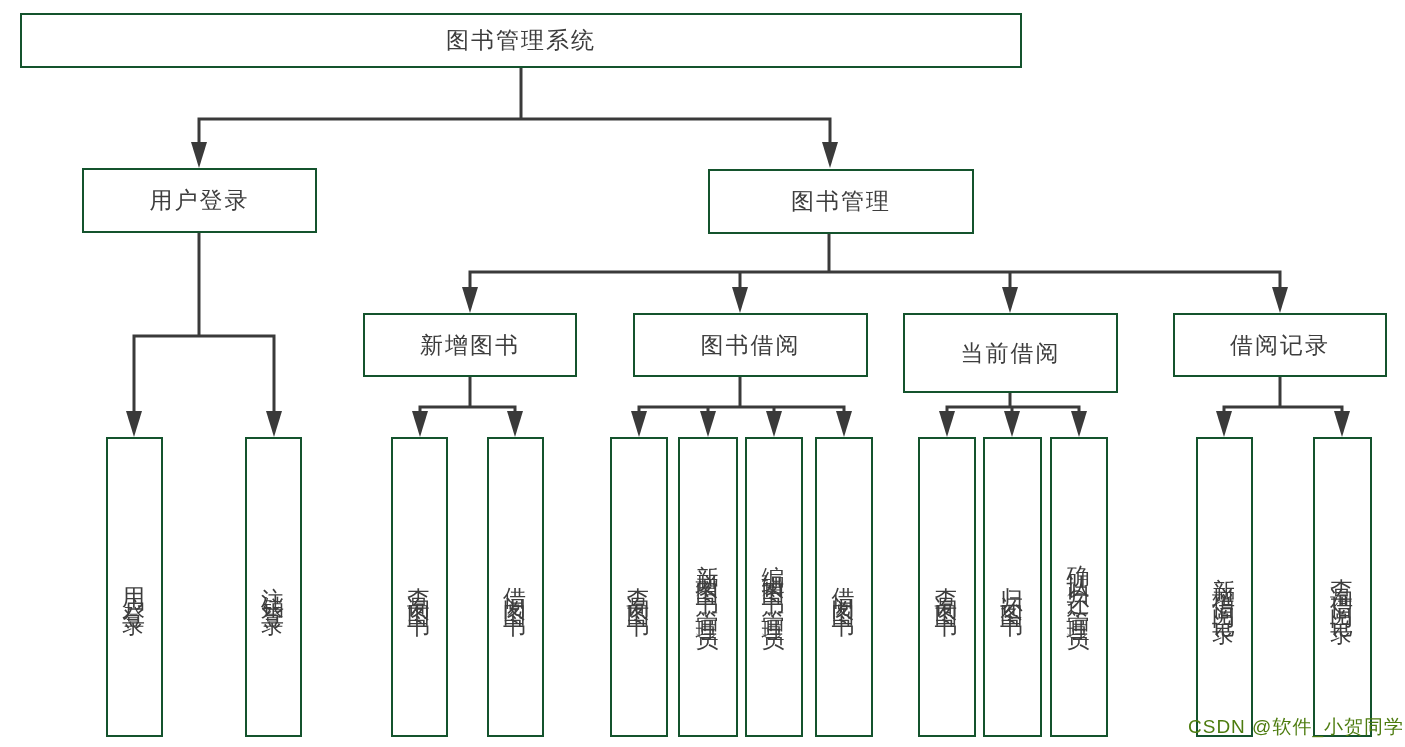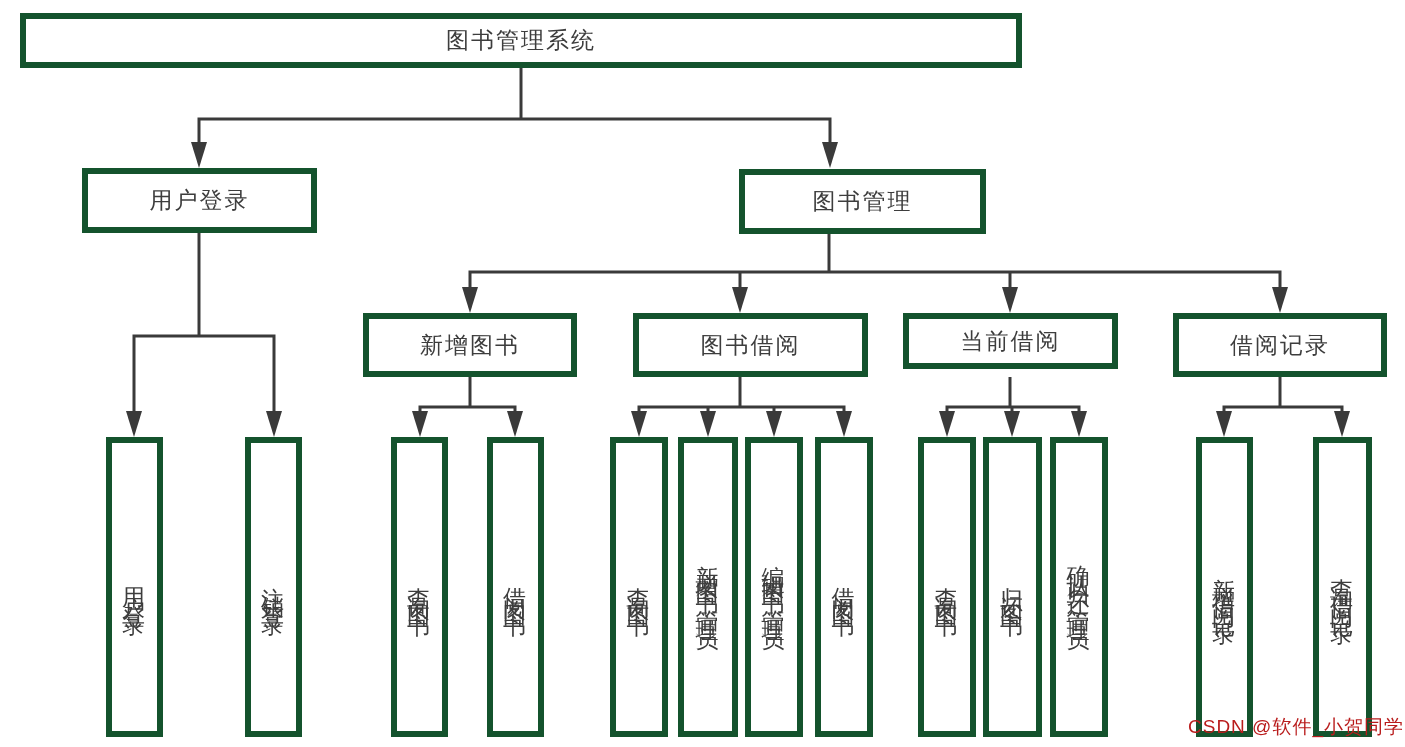--- a/index.html
+++ b/index.html
@@ -8,21 +8,21 @@
     width: 1405px;
     height: 747px;
     background: #ffffff;
     font-family: "Liberation Sans", "DejaVu Sans", sans-serif;
     overflow: hidden;
   }
   #wires { position: absolute; left: 0; top: 0; pointer-events: none; }
   .node {
     position: absolute;
     box-sizing: border-box;
-    border: 6px solid #14532d;
+    border: 2px solid #14532d;
     background: #ffffff;
     color: #3d3d3d;
     display: flex;
     align-items: center;
     justify-content: center;
     font-size: 23px;
     letter-spacing: 2px;
     white-space: nowrap;
   }
   .node.v {
@@ -30,21 +30,21 @@
     text-orientation: mixed;
     letter-spacing: 9px;
     font-size: 23px;
   }
   #watermark {
     position: absolute;
     left: 1188px;
     top: 714px;
     font-size: 19px;
     letter-spacing: 1px;
-    color: #b91c1c;
+    color: #4d7c0f;
     white-space: nowrap;
   }
 </style>
 </head>
 <body>
 
 <div id="canvas">
 
   <svg id="wires" width="1405" height="747" viewBox="0 0 1405 747">
     <g stroke="#3a3a3a" stroke-width="3" fill="none">
@@ -94,25 +94,25 @@
       <polygon points="1004,411 1020,411 1012,437"></polygon>
       <polygon points="1071,411 1087,411 1079,437"></polygon>
       <polygon points="1216,411 1232,411 1224,437"></polygon>
       <polygon points="1334,411 1350,411 1342,437"></polygon>
     </g>
   </svg>
 
   <div class="node" style="left:20px;top:13px;width:1002px;height:55px">图书管理系统</div>
 
   <div class="node" style="left:82px;top:168px;width:235px;height:65px">用户登录</div>
-  <div class="node" style="left:739px;top:169px;width:247px;height:65px">图书管理</div>
+  <div class="node" style="left:708px;top:169px;width:266px;height:65px">图书管理</div>
 
   <div class="node" style="left:363px;top:313px;width:214px;height:64px">新增图书</div>
   <div class="node" style="left:633px;top:313px;width:235px;height:64px">图书借阅</div>
-  <div class="node" style="left:903px;top:313px;width:215px;height:56px">当前借阅</div>
+  <div class="node" style="left:903px;top:313px;width:215px;height:80px">当前借阅</div>
   <div class="node" style="left:1173px;top:313px;width:214px;height:64px">借阅记录</div>
 
   <div class="node v" style="left:106px;top:437px;width:57px;height:300px">用户登录</div>
   <div class="node v" style="left:245px;top:437px;width:57px;height:300px">注销登录</div>
 
   <div class="node v" style="left:391px;top:437px;width:57px;height:300px">查询图书</div>
   <div class="node v" style="left:487px;top:437px;width:57px;height:300px">借阅图书</div>
 
   <div class="node v" style="left:610px;top:437px;width:58px;height:300px">查询图书</div>
   <div class="node v" style="left:678px;top:437px;width:60px;height:300px">新增图书（管理员）</div>

